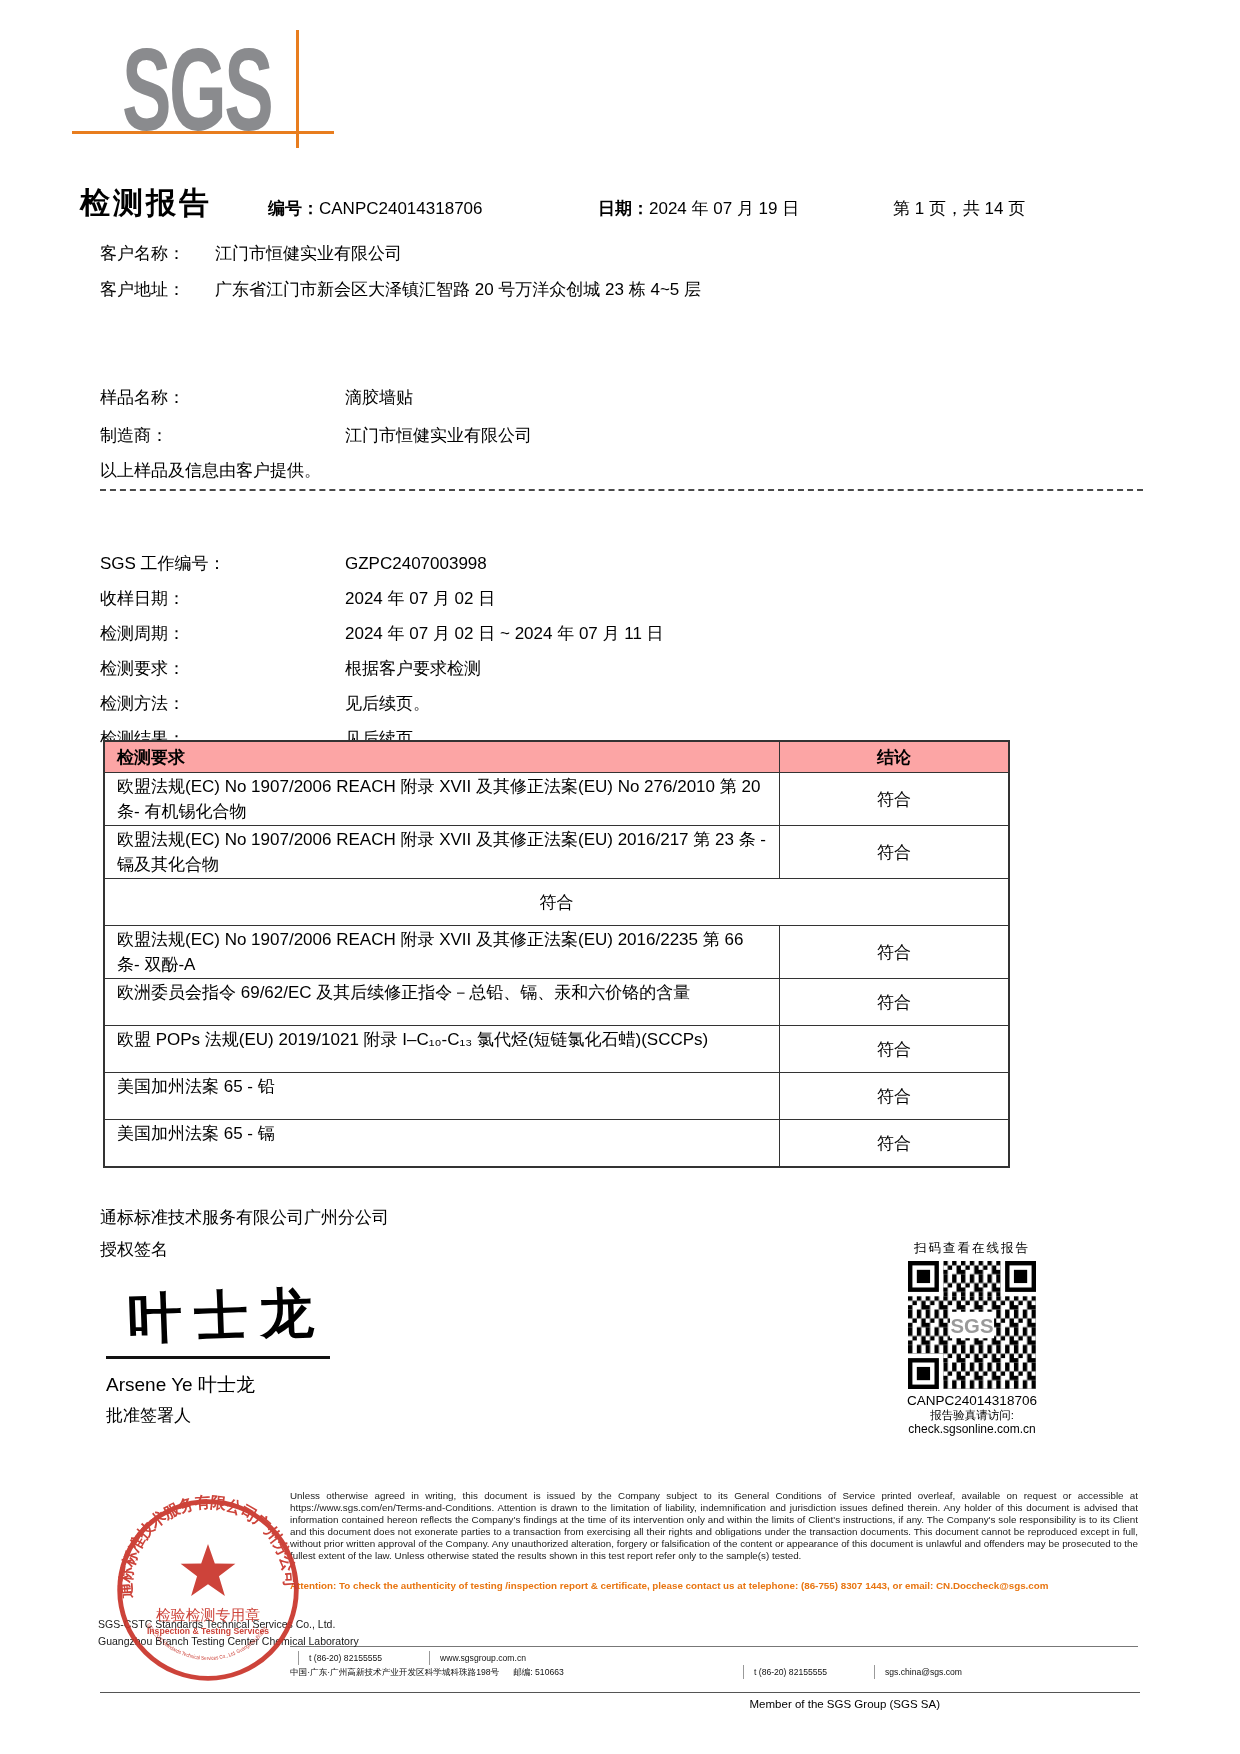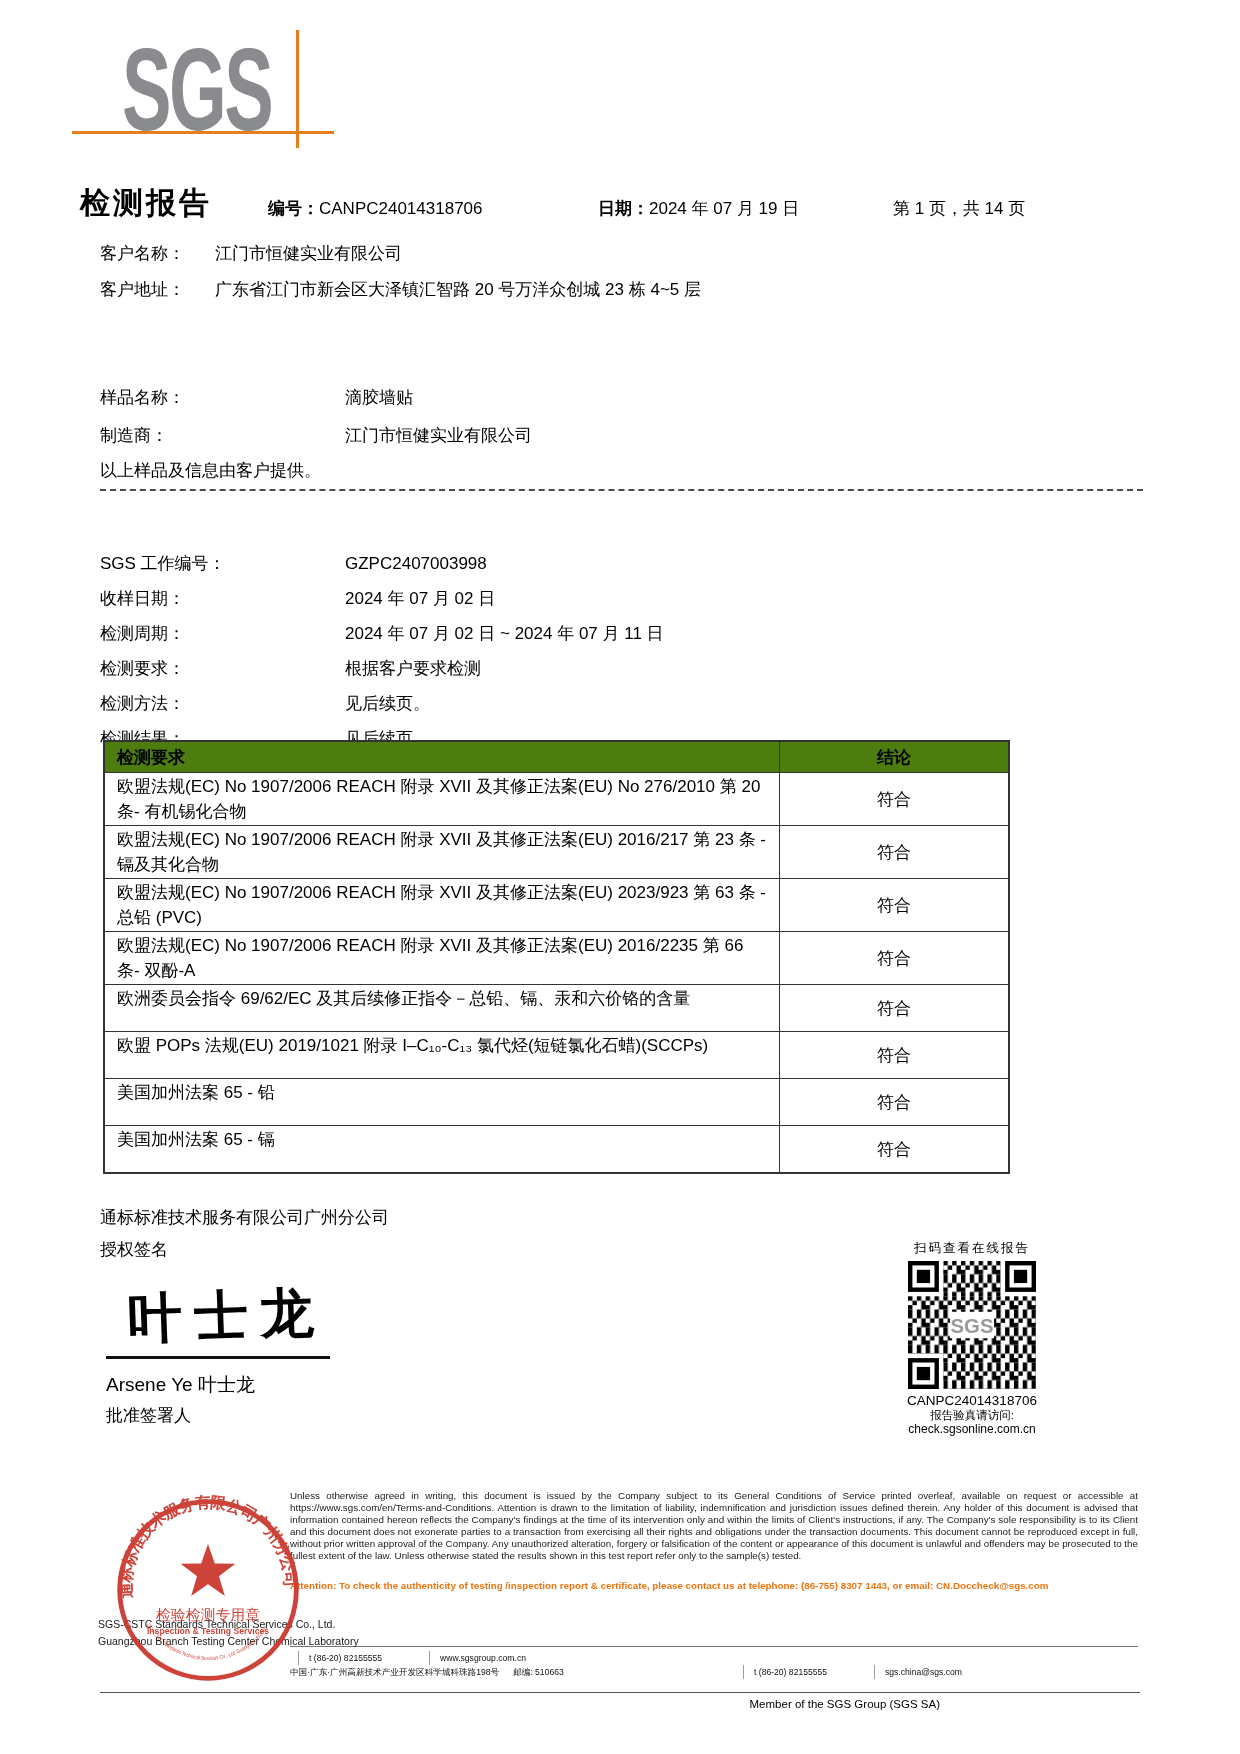--- a/index.html
+++ b/index.html
@@ -32,21 +32,21 @@
   .sample-block .kv-row{height:38px;}
   .sample-block .kv-label{width:245px;flex:0 0 245px;}
   .job-block{top:530px;margin-top:22px;}
   .job-block .kv-row{height:35px;}
   .job-block .kv-label{width:245px;flex:0 0 245px;}
   .note-line{left:100px;top:459px;font-size:17px;}
   .dash-sep{left:100px;top:489px;width:1043px;border-top:2px dashed #4a4a4a;}
 
   
   .rtable{left:103px;top:740px;width:907px;border:2px solid #333;font-size:17px;box-sizing:border-box;}
-  .rtable-header{display:flex;background:#4d7c0f;font-weight:bold;border-bottom:1px solid #333;min-height:30px;}
+  .rtable-header{display:flex;background:#fca5a5;font-weight:bold;border-bottom:1px solid #333;min-height:30px;}
   .col-req{width:675px;flex:0 0 675px;box-sizing:border-box;padding:1px 12px;
            border-right:1px solid #333;line-height:25px;}
   .rtable-header .col-req{display:flex;align-items:center;padding:2px 12px;}
   .col-concl{flex:1;display:flex;align-items:center;justify-content:center;}
   .rtable-row{display:flex;border-bottom:1px solid #333;min-height:46px;}
   .rtable-row:last-child{border-bottom:none;}
 
   
   .sig-company{left:100px;top:1206px;font-size:17px;}
   .sig-auth{left:100px;top:1238px;font-size:17px;}
@@ -173,21 +173,20 @@
           <div class="col-req">欧盟法规(EC) No 1907/2006 REACH 附录 XVII 及其修正法案(EU) No 276/2010 第 20 条- 有机锡化合物</div>
           <div class="col-concl">符合</div>
         </div>
 
         <div class="rtable-row">
           <div class="col-req">欧盟法规(EC) No 1907/2006 REACH 附录 XVII 及其修正法案(EU) 2016/217 第 23 条 - 镉及其化合物</div>
           <div class="col-concl">符合</div>
         </div>
 
         <div class="rtable-row">
-          <div class="col-req">欧盟法规(EC) No 1907/2006 REACH 附录 XVII 及其修正法案(EU) 2023/923 第 63 条 - 总铅 (PVC)</div>
           <div class="col-concl">符合</div>
         </div>
 
         <div class="rtable-row">
           <div class="col-req">欧盟法规(EC) No 1907/2006 REACH 附录 XVII 及其修正法案(EU) 2016/2235 第 66 条- 双酚-A</div>
           <div class="col-concl">符合</div>
         </div>
 
         <div class="rtable-row">
           <div class="col-req">欧洲委员会指令 69/62/EC 及其后续修正指令－总铅、镉、汞和六价铬的含量</div>

